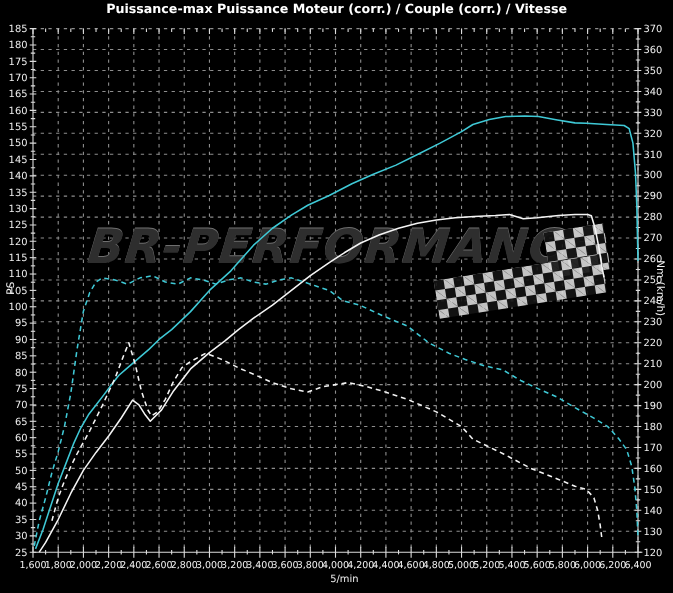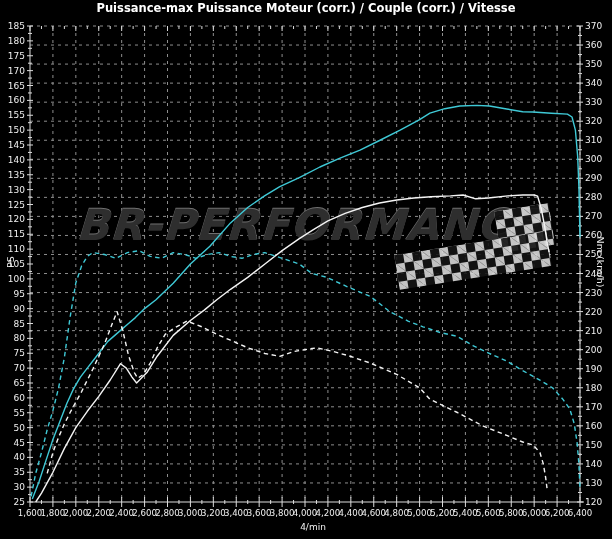--- a/index.html
+++ b/index.html
@@ -397,14 +397,14 @@
 
   <svg id="curves-layer" class="layer" width="612" height="539">
       <polyline points="32.3,499.0 39.2,481.2 46.0,460.4 52.9,439.5 59.8,421.7 66.7,403.8 73.5,388.9 80.4,377.1 87.3,368.1 94.2,359.2 101.0,350.3 107.9,341.4 114.8,335.4 121.7,329.4 128.5,323.5 135.4,317.6 144.6,308.6 156.0,299.7 173.2,283.3 190.4,264.0 209.9,246.2 230.5,222.9 247.7,207.5 264.9,195.6 279.8,186.6 299.3,177.7 319.9,167.0 339.4,158.4 360.0,150.1 379.5,140.5 400.1,130.1 419.6,119.7 429.9,113.2 444.8,108.7 459.7,106.0 476.9,105.4 489.5,106.0 506.7,109.0 522.7,111.7 533.0,112.0 551.4,113.2 567.4,114.1 572.0,117.0 575.4,130.1 577.7,156.9 578.9,186.6 580.0,237.2" fill="none" stroke="#3fc9d6" stroke-width="1.4" stroke-linejoin="round" stroke-dasharray="none"></polyline>
       <polyline points="35.7,502.0 41.5,493.1 52.9,472.3 64.4,448.4 75.8,427.6 87.3,411.3 98.8,396.4 110.2,380.0 120.5,363.7 126.3,368.1 132.0,377.1 136.6,383.0 146.9,372.6 157.2,356.2 173.2,335.4 190.4,320.5 204.2,310.1 216.8,299.7 230.5,289.3 247.7,277.4 264.9,264.0 282.1,250.6 299.3,238.7 313.0,229.8 327.9,220.9 345.1,213.4 362.3,207.5 379.5,203.0 396.7,200.0 413.9,198.0 431.0,196.8 450.5,195.9 463.1,195.0 475.7,198.8 488.3,198.0 507.8,195.9 522.7,195.0 534.2,195.0 537.6,196.2 541.0,207.5 544.5,225.3 547.3,243.2 549.1,252.1" fill="none" stroke="#f4f4f4" stroke-width="1.4" stroke-linejoin="round" stroke-dasharray="none"></polyline>
       <polyline points="31.1,496.3 35.7,473.4 41.5,452.5 47.2,429.6 52.9,410.6 58.6,387.8 64.4,357.3 70.1,317.3 75.8,283.0 81.6,265.9 87.3,256.4 93.0,252.6 104.5,254.5 115.9,258.3 127.4,252.6 138.9,250.7 150.3,256.4 161.8,258.3 173.2,252.6 184.7,254.5 196.1,258.3 207.6,254.5 219.1,252.6 230.5,256.4 242.0,258.3 253.4,254.5 264.9,252.6 276.4,256.4 287.8,260.2 299.3,264.0 311.9,273.5 326.8,277.3 347.4,286.8 370.3,296.4 389.8,311.6 408.1,321.1 423.0,326.8 440.2,332.5 457.4,336.4 473.4,345.9 489.5,353.5 506.7,361.1 522.7,370.6 539.9,380.1 552.5,387.8 562.8,399.2 569.7,408.7 574.3,423.9 577.1,443.0 578.9,463.9 580.0,488.7" fill="none" stroke="#3fc9d6" stroke-width="1.4" stroke-linejoin="round" stroke-dasharray="4.5 3.5"></polyline>
       <polyline points="47.2,473.4 52.9,452.5 58.6,437.3 64.4,423.9 70.1,412.5 81.6,391.6 93.0,368.7 104.5,344.0 112.5,323.0 117.1,311.6 122.8,330.6 128.5,355.4 134.3,372.5 137.7,378.2 143.4,374.4 150.3,363.0 157.2,347.8 165.2,334.4 173.2,328.7 187.0,321.1 201.9,326.8 216.8,334.4 230.5,340.2 247.7,347.8 264.9,353.5 279.8,356.3 293.5,351.6 316.5,347.8 333.6,351.6 347.4,355.4 370.3,363.0 396.7,374.4 419.6,387.8 429.9,399.2 457.4,412.5 482.6,425.8 506.7,435.4 522.7,442.0 533.0,444.9 539.9,452.5 543.3,463.9 545.6,477.2 547.3,490.6" fill="none" stroke="#f4f4f4" stroke-width="1.4" stroke-linejoin="round" stroke-dasharray="4.5 3.5"></polyline>
     </svg>
 
   <div class="axis-unit left">PS</div>
   <div class="axis-unit right">Nm (km/h)</div>
-  <div class="axis-unit bottom">4/min</div>
+  <div class="axis-unit bottom">5/min</div>
 </div>
 
 </body></html>

